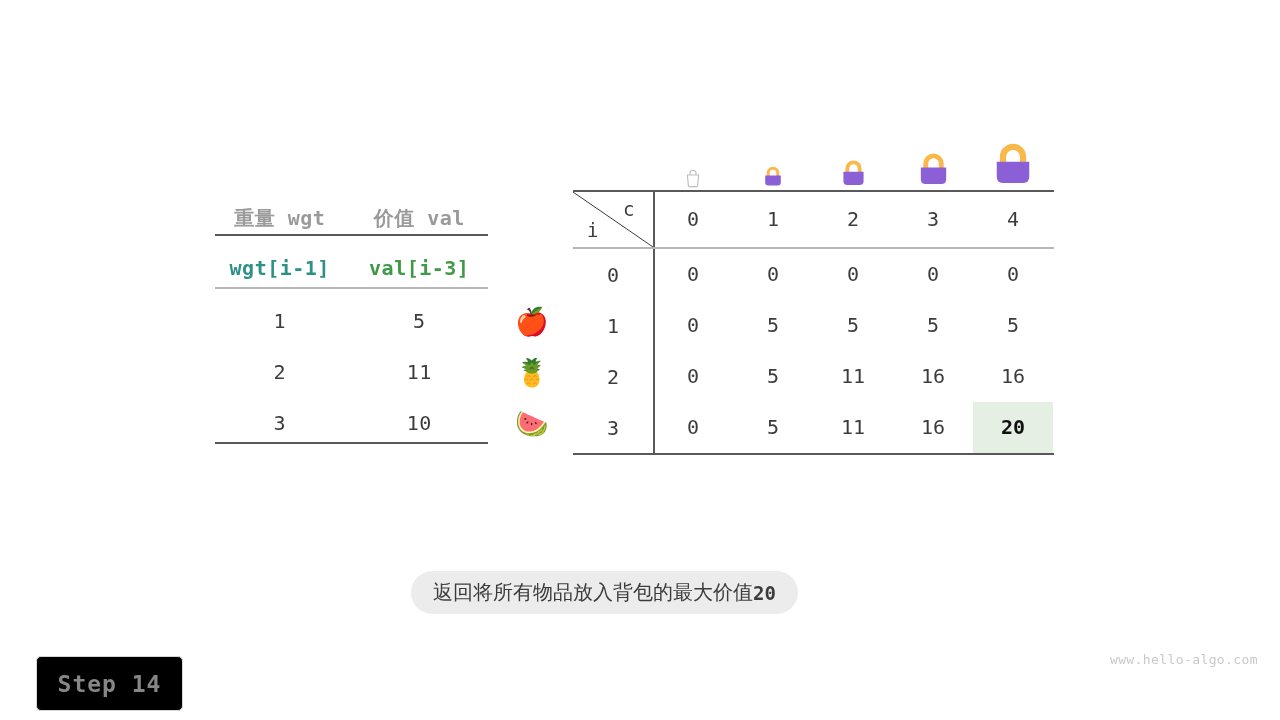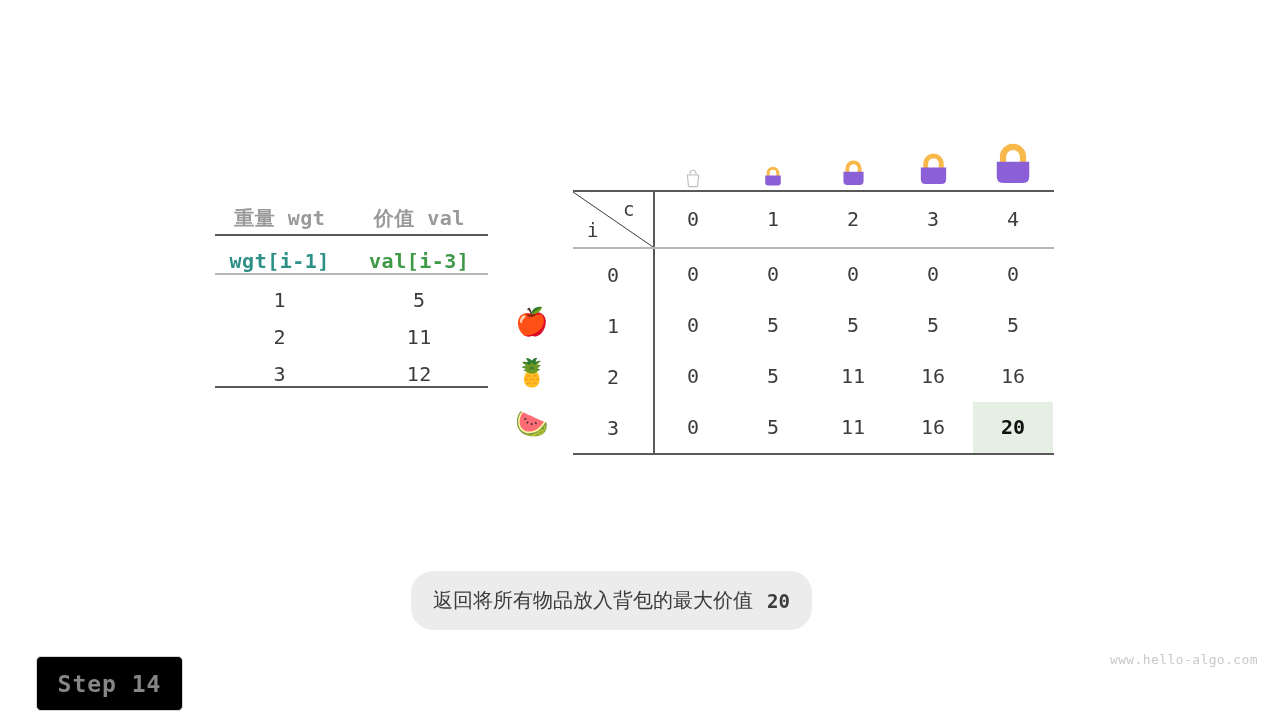--- a/index.html
+++ b/index.html
@@ -18,21 +18,21 @@
 
   
   #items-table {
     position: absolute;
     left: 215px;
     top: 190px;
     width: 273px;
   }
   .it-row {
     display: flex;
-    height: 37px;
+    height: 51px;
     align-items: center;
   }
   .it-row.header-row { height: 44px; }
   .it-cell {
     flex: 1 1 0;
     text-align: center;
     font-size: 20px;
     letter-spacing: 0.5px;
     margin-top: 12px;
   }
@@ -152,26 +152,26 @@
   }
   .dp-rule-strong { height: 2px; background: #595959; width: 481px; }
   .dp-rule-light  { height: 2px; background: #b6b6b6; width: 481px; }
 
   
   #caption {
     position: absolute;
     left: 411px;
     top: 571px;
     height: 43px;
-    padding: 8px 22px;
+    padding: 0 22px;
     background: #ececec;
     border-radius: 22px;
     display: flex;
     align-items: center;
-    gap: 14px;
+    gap: 0;
     font-family: "DejaVu Sans", "Liberation Sans", sans-serif;
     font-size: 20px;
     color: #3c3c3c;
   }
   #caption .cap-num {
     font-family: "DejaVu Sans Mono", "Liberation Mono", monospace;
     font-weight: bold;
     font-size: 19px;
   }
 
@@ -222,21 +222,21 @@
   <div class="it-row">
     <div class="it-cell wgt-col it-val">1</div>
     <div class="it-cell val-col it-val">5</div>
   </div>
   <div class="it-row">
     <div class="it-cell wgt-col it-val">2</div>
     <div class="it-cell val-col it-val">11</div>
   </div>
   <div class="it-row">
     <div class="it-cell wgt-col it-val">3</div>
-    <div class="it-cell val-col it-val">12</div>
+    <div class="it-cell val-col it-val">10</div>
   </div>
   <div class="rule-strong"></div>
 </div>
 
 <div id="fruit-column">
   <div class="fruit-slot">🍎</div>
   <div class="fruit-slot">🍍</div>
   <div class="fruit-slot">🍉</div>
 </div>
 

